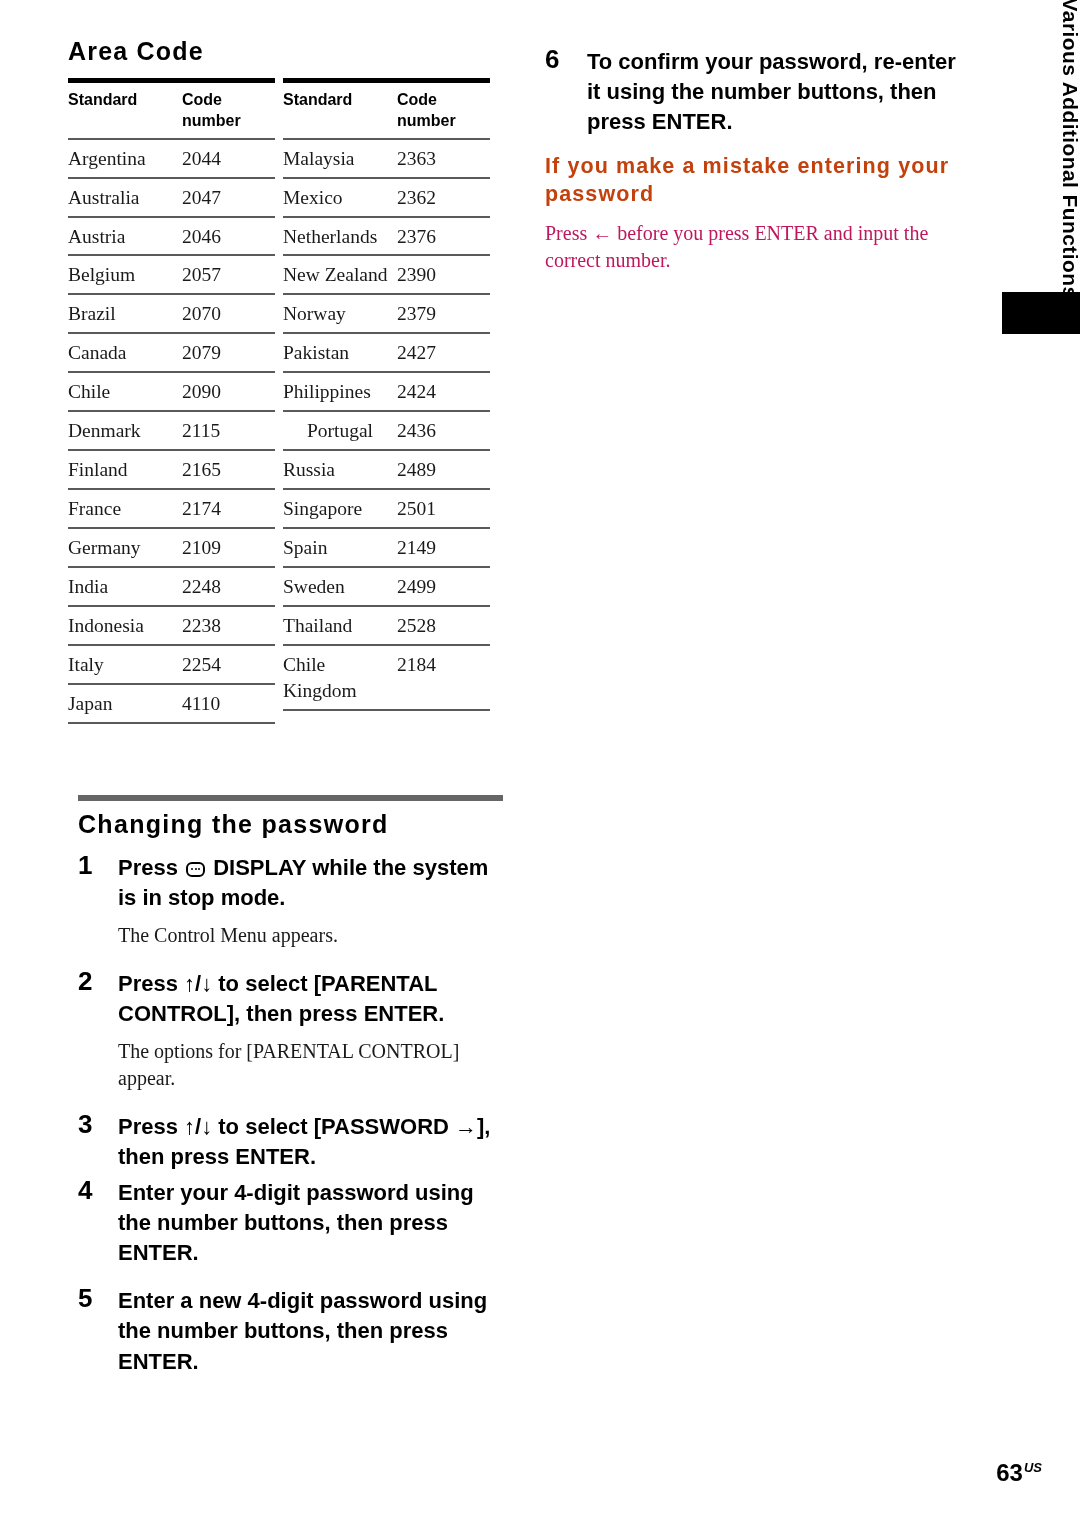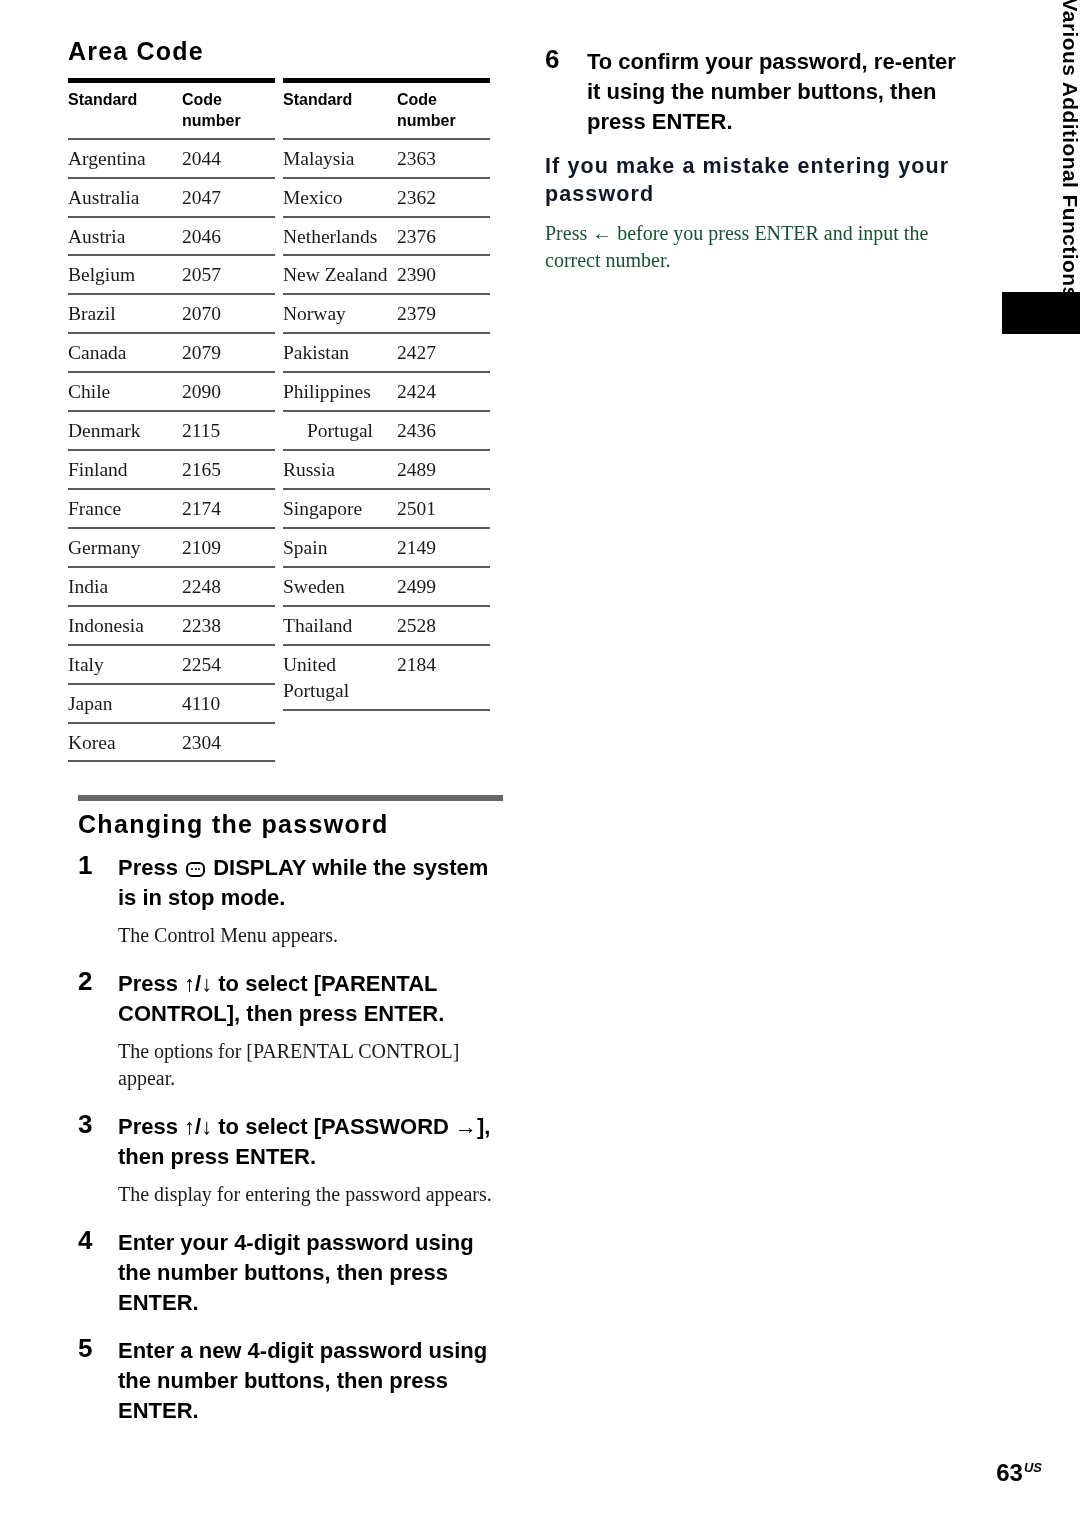--- a/index.html
+++ b/index.html
@@ -181,28 +181,28 @@
     display: flex;
     margin-bottom: 16px;
   }
   .right-step .step-num { width: 42px; flex: 0 0 42px; }
   .sub-head {
     font-family: "Liberation Sans", sans-serif;
     font-weight: bold;
     font-size: 21.5px;
     letter-spacing: 1.1px;
     line-height: 1.28;
-    color: #0f172a;
+    color: #c2410c;
     margin: 10px 0 12px 0;
   }
   .right-body {
     font-family: "Liberation Serif", serif;
     font-size: 20px;
     line-height: 1.35;
-    color: #14532d;
+    color: #be185d;
     margin: 0;
   }
 
   
   .side-tab-block {
     position: absolute;
     right: 0;
     top: 292px;
     width: 78px;
     height: 42px;
@@ -321,24 +321,20 @@
               <span class="c-code">2238</span>
             </div>
             <div class="tbl-row">
               <span class="c-name" style="white-space: nowrap;">Italy</span>
               <span class="c-code">2254</span>
             </div>
             <div class="tbl-row">
               <span class="c-name" style="white-space: nowrap;">Japan</span>
               <span class="c-code">4110</span>
             </div>
-            <div class="tbl-row">
-              <span class="c-name" style="white-space: nowrap;">Korea</span>
-              <span class="c-code">2304</span>
-            </div>
           </div>
       </div>
 
       <div class="code-table">
         <div class="tbl-top-rule"></div>
         <div class="tbl-head">
           <div class="c-name">
             <span>Standard</span>
           </div>
           <div class="c-code">
@@ -394,21 +390,21 @@
             </div>
             <div class="tbl-row">
               <span class="c-name" style="white-space: nowrap;">Sweden</span>
               <span class="c-code">2499</span>
             </div>
             <div class="tbl-row">
               <span class="c-name" style="white-space: nowrap;">Thailand</span>
               <span class="c-code">2528</span>
             </div>
             <div class="tbl-row two-line">
-              <span class="c-name">United Portugal</span>
+              <span class="c-name">Chile Kingdom</span>
               <span class="c-code">2184</span>
             </div>
           </div>
       </div>
 
     </div>
   </div>
 
   <div class="section">
     <div class="section-rule"></div>
@@ -429,21 +425,20 @@
       <div class="step-body">
         <p class="step-text">Press ↑/↓ to select [PARENTAL CONTROL], then press ENTER.</p>
         <p class="step-note">The options for [PARENTAL CONTROL] appear.</p>
       </div>
     </div>
 
     <div class="step">
       <div class="step-num">3</div>
       <div class="step-body">
         <p class="step-text">Press ↑/↓ to select [PASSWORD →], then press ENTER.</p>
-        <p class="step-note">The display for entering the password appears.</p>
       </div>
     </div>
 
     <div class="step step-gap">
       <div class="step-num">4</div>
       <div class="step-body">
         <p class="step-text">Enter your 4-digit password using the number buttons, then press ENTER.</p>
       </div>
     </div>
 

